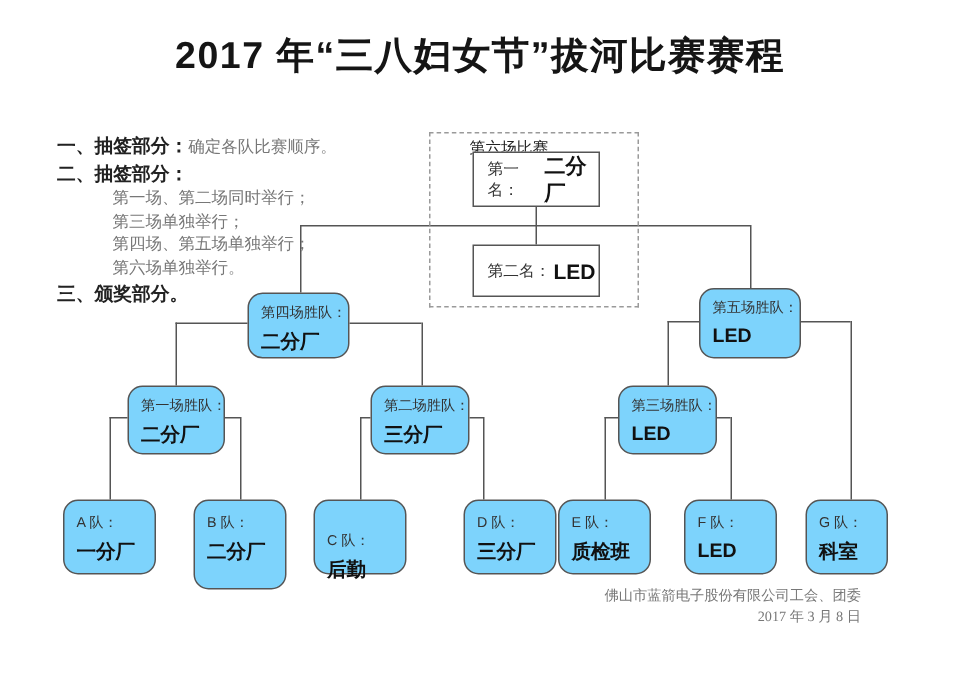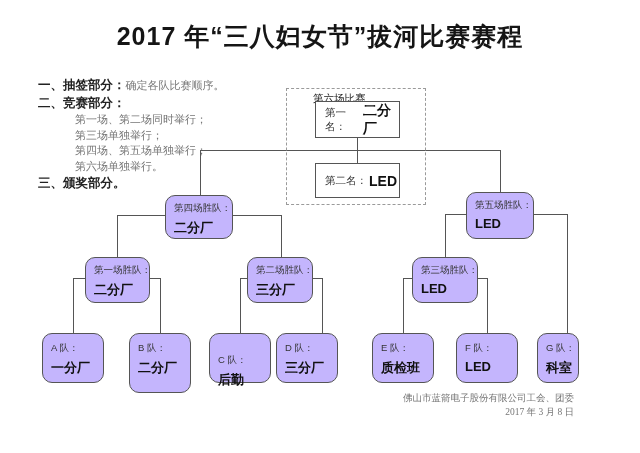--- a/index.html
+++ b/index.html
@@ -5,36 +5,36 @@
   html,body { margin:0; padding:0; background:#fff; }
   .page {
     position:relative; width:640px; height:453px; background:#ffffff;
     font-family:"Liberation Sans", sans-serif; overflow:hidden; color:#1a1a1a;
   }
   .title {
     position:absolute; left:0; top:20px; width:640px; text-align:center;
     font-size:25px; font-weight:bold; letter-spacing:1px; color:#151515;
   }
   
-  .notes { position:absolute; left:38px; top:76px; width:260px; }
+  .notes { position:absolute; left:38px; top:88px; width:260px; }
   .note-head { font-size:12.5px; font-weight:bold; color:#222; line-height:18px; margin:0; }
   .note-desc { font-family:"Liberation Serif", serif; font-weight:normal; font-size:11px; color:#777; }
   .note-sub  { font-family:"Liberation Serif", serif; font-size:11px; color:#777; line-height:15.5px; margin:0 0 0 37px; }
   
   .line { position:absolute; background:#555; z-index:1; }
   .h { height:1px; } .v { width:1px; }
   
   .sbox {
     position:absolute; box-sizing:border-box; background:#fff; border:1px solid #555;
     z-index:2; display:flex; align-items:center; padding-left:9px;
   }
   .sbox .slbl { font-size:10.5px; color:#333; }
   .sbox .steam { font-size:14px; font-weight:bold; color:#111; margin-left:2px; }
   .rbox {
-    position:absolute; box-sizing:border-box; background:#c4b5fd; border:1px solid #555;
+    position:absolute; box-sizing:border-box; background:#7dd3fc; border:1px solid #555;
     border-radius:10px; z-index:2; padding:6px 4px 0 8px;
   }
   .rbox .lbl { font-size:9.5px; color:#333; white-space:nowrap; }
   .rbox .team { font-size:13px; font-weight:bold; color:#111; margin-top:4px; white-space:nowrap; }
   .dashed {
     position:absolute; left:286px; top:88px; width:140px; height:117px;
     border:1px dashed #9a9a9a; z-index:1; box-sizing:border-box;
   }
   .dashed .dlbl { font-size:10.5px; color:#222; margin:3px 0 0 26px; }
   .footer {
@@ -44,21 +44,21 @@
 </style>
 </head>
 <body>
 
 <div class="page">
 
   <div class="title">2017 年“三八妇女节”拔河比赛赛程</div>
 
   <div class="notes">
     <p class="note-head"><span>一、抽签部分：</span><span class="note-desc">确定各队比赛顺序。</span></p>
-    <p class="note-head">二、竞赛部分：</p>
+    <p class="note-head">二、抽签部分：</p>
     <p class="note-sub">第一场、第二场同时举行；</p>
     <p class="note-sub">第三场单独举行；</p>
     <p class="note-sub">第四场、第五场单独举行；</p>
     <p class="note-sub">第六场单独举行。</p>
     <p class="note-head">三、颁奖部分。</p>
   </div>
 
   <div class="line h" style="left:200px; top:150px; width:300px;"></div>
   <div class="line v" style="left:357px; top:138px; height:27px;"></div>
   <div class="line v" style="left:200px; top:150px; height:45px;"></div>
@@ -125,33 +125,33 @@
     <div class="team">一分厂</div>
   </div>
   <div class="rbox" style="left:129px; top:333px; width:62px; height:60px; padding-top:8px;">
     <div class="lbl">B 队：</div>
     <div class="team">二分厂</div>
   </div>
   <div class="rbox" style="left:209px; top:333px; width:62px; height:50px; padding-top:20px;">
     <div class="lbl">C 队：</div>
     <div class="team">后勤</div>
   </div>
-  <div class="rbox" style="left:276px; top:333px; width:62px; height:50px; padding-top:8px;">
+  <div class="rbox" style="left:309px; top:333px; width:62px; height:50px; padding-top:8px;">
     <div class="lbl">D 队：</div>
     <div class="team">三分厂</div>
   </div>
   <div class="rbox" style="left:372px; top:333px; width:62px; height:50px; padding-top:8px;">
     <div class="lbl">E 队：</div>
     <div class="team">质检班</div>
   </div>
   <div class="rbox" style="left:456px; top:333px; width:62px; height:50px; padding-top:8px;">
     <div class="lbl">F 队：</div>
     <div class="team">LED</div>
   </div>
-  <div class="rbox" style="left:537px; top:333px; width:42px; height:50px; padding-top:8px;">
+  <div class="rbox" style="left:537px; top:333px; width:55px; height:50px; padding-top:8px;">
     <div class="lbl">G 队：</div>
     <div class="team">科室</div>
   </div>
 
   <div class="footer">
     <div>佛山市蓝箭电子股份有限公司工会、团委</div>
     <div>2017 年 3 月 8 日</div>
   </div>
 
 </div>

